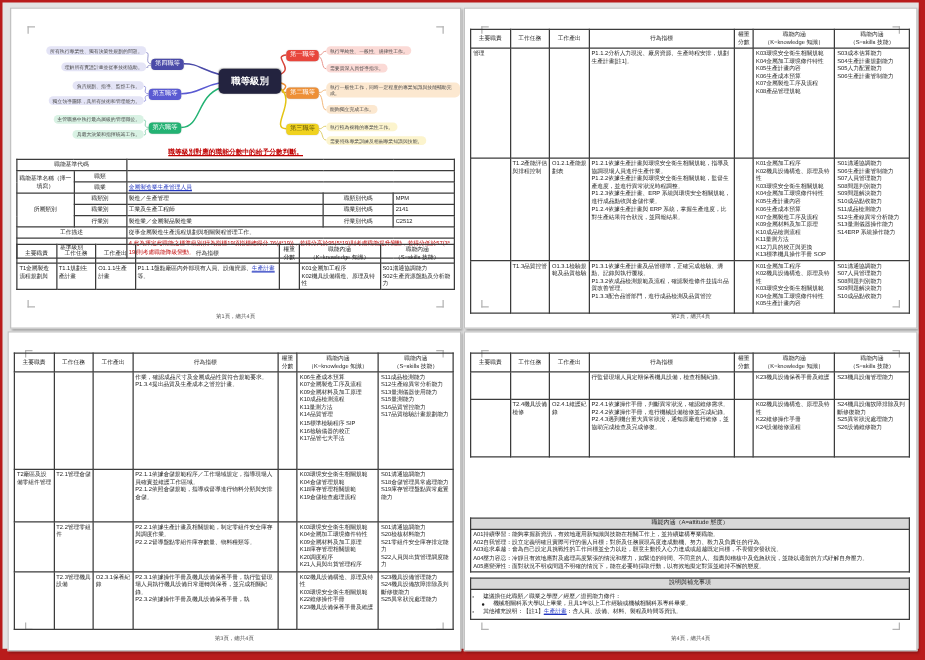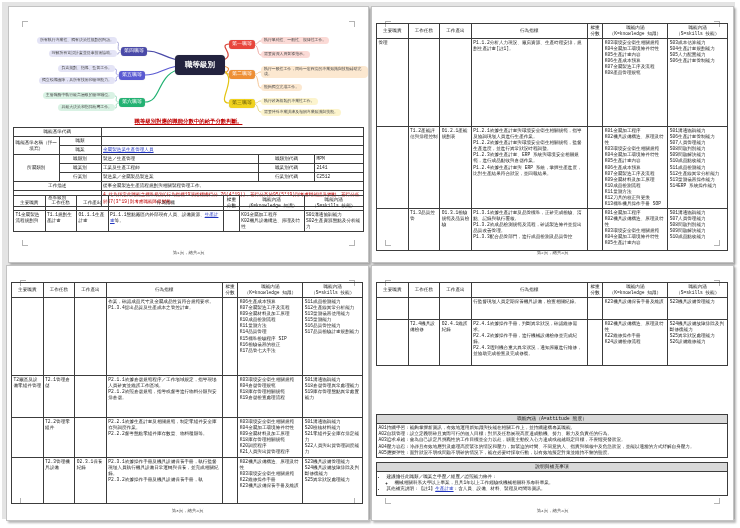--- a/index.html
+++ b/index.html
@@ -1,18 +1,18 @@
 <!DOCTYPE html>
 <html><head>
 <meta charset="utf-8">
 <style>
   html,body{margin:0;padding:0;}
   body{width:740px;height:528px;overflow:hidden;background:#161616;
        font-family:"Liberation Sans","DejaVu Sans",sans-serif;}
-  #screen{position:relative;width:740px;height:528px;background:#ffffff;font-family:Liberation Mono, monospace;}
+  #screen{position:relative;width:740px;height:528px;background:#b91c1c;}
   #canvas{position:absolute;left:2px;top:2px;width:733px;height:517px;background:#e4e4e4;}
   .pg{position:absolute;background:#fff;border:1px solid #c2c2c2;
       box-shadow:1.5px 1.5px 2px rgba(0,0,0,.28);color:#1c1c1c;}
   #p1{left:6px;top:4px;width:359px;height:255px;}
   #p2{left:369px;top:4px;width:361px;height:255px;}
   #p3{left:4px;top:263px;width:361px;height:254px;}
   #p4{left:369px;top:263px;width:361px;height:254px;}
   
   .cm{position:absolute;width:5px;height:5px;border:0 solid #b4b4b4;}
   .cm.tl{border-left-width:1px;border-top-width:1px;left:13px;top:14px;}

